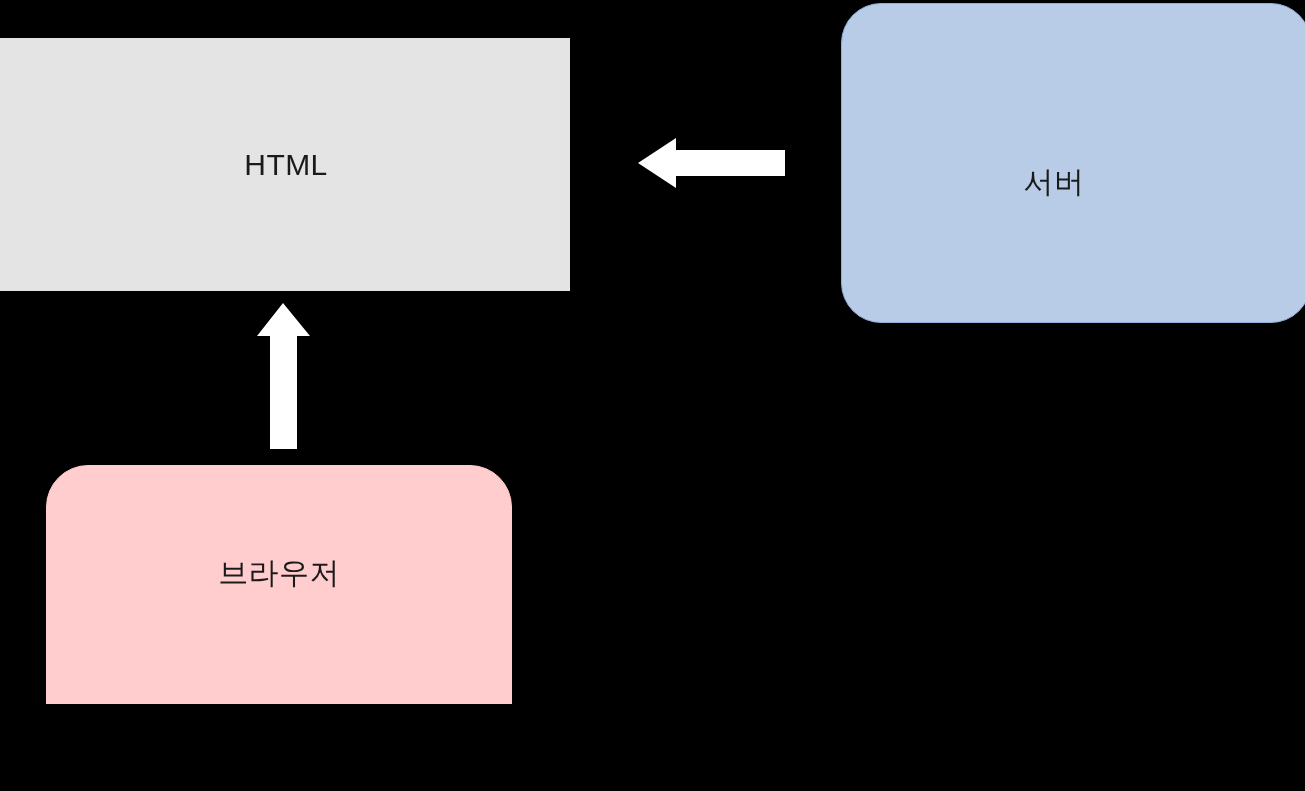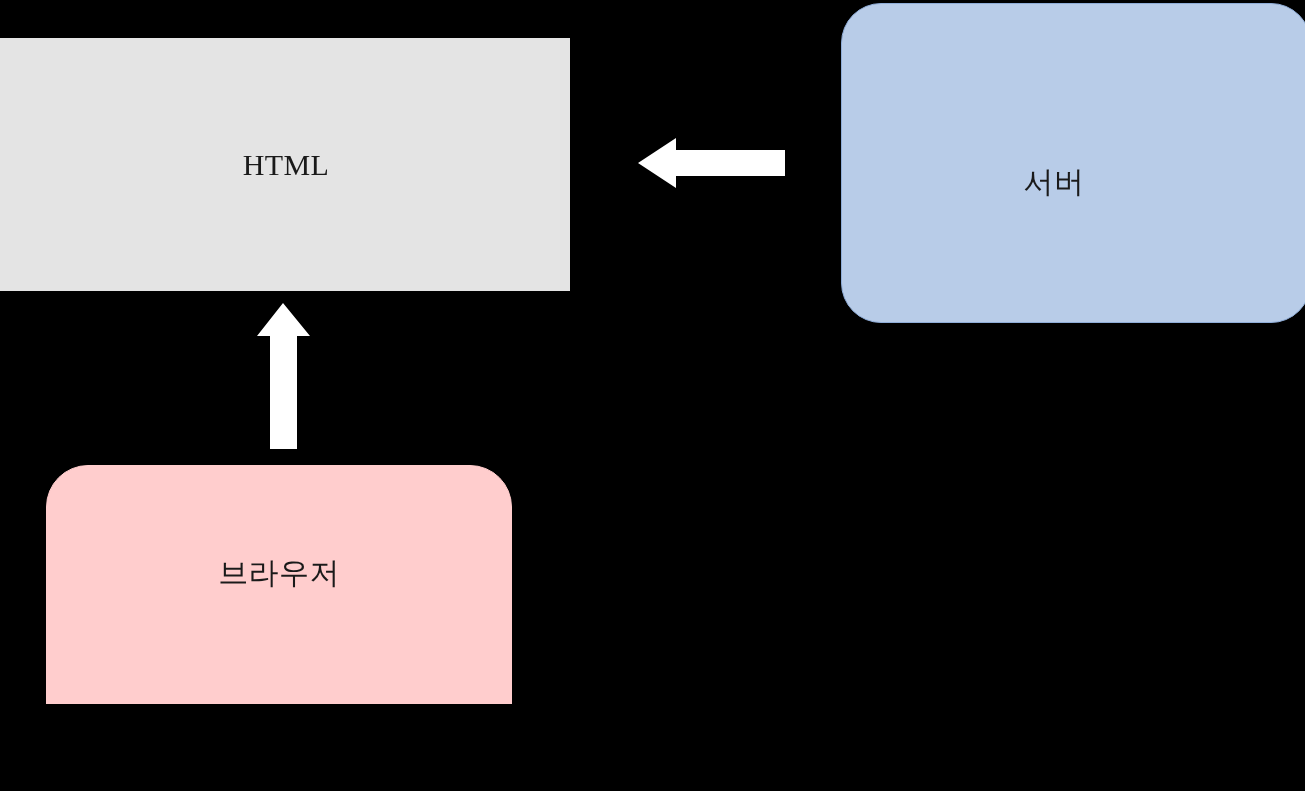--- a/index.html
+++ b/index.html
@@ -9,21 +9,20 @@
   }
   body {
     font-family: "Liberation Sans", "DejaVu Sans", sans-serif;
   }
   #canvas {
     position: relative;
     width: 1305px;
     height: 704px;
     background: #000000;
     overflow: hidden;
-    font-family: Liberation Serif, serif;
   }
   .node {
     position: absolute;
     box-sizing: border-box;
     display: flex;
     align-items: center;
     justify-content: center;
     color: #1a1a1a;
     font-size: 30px;
     font-weight: 400;

